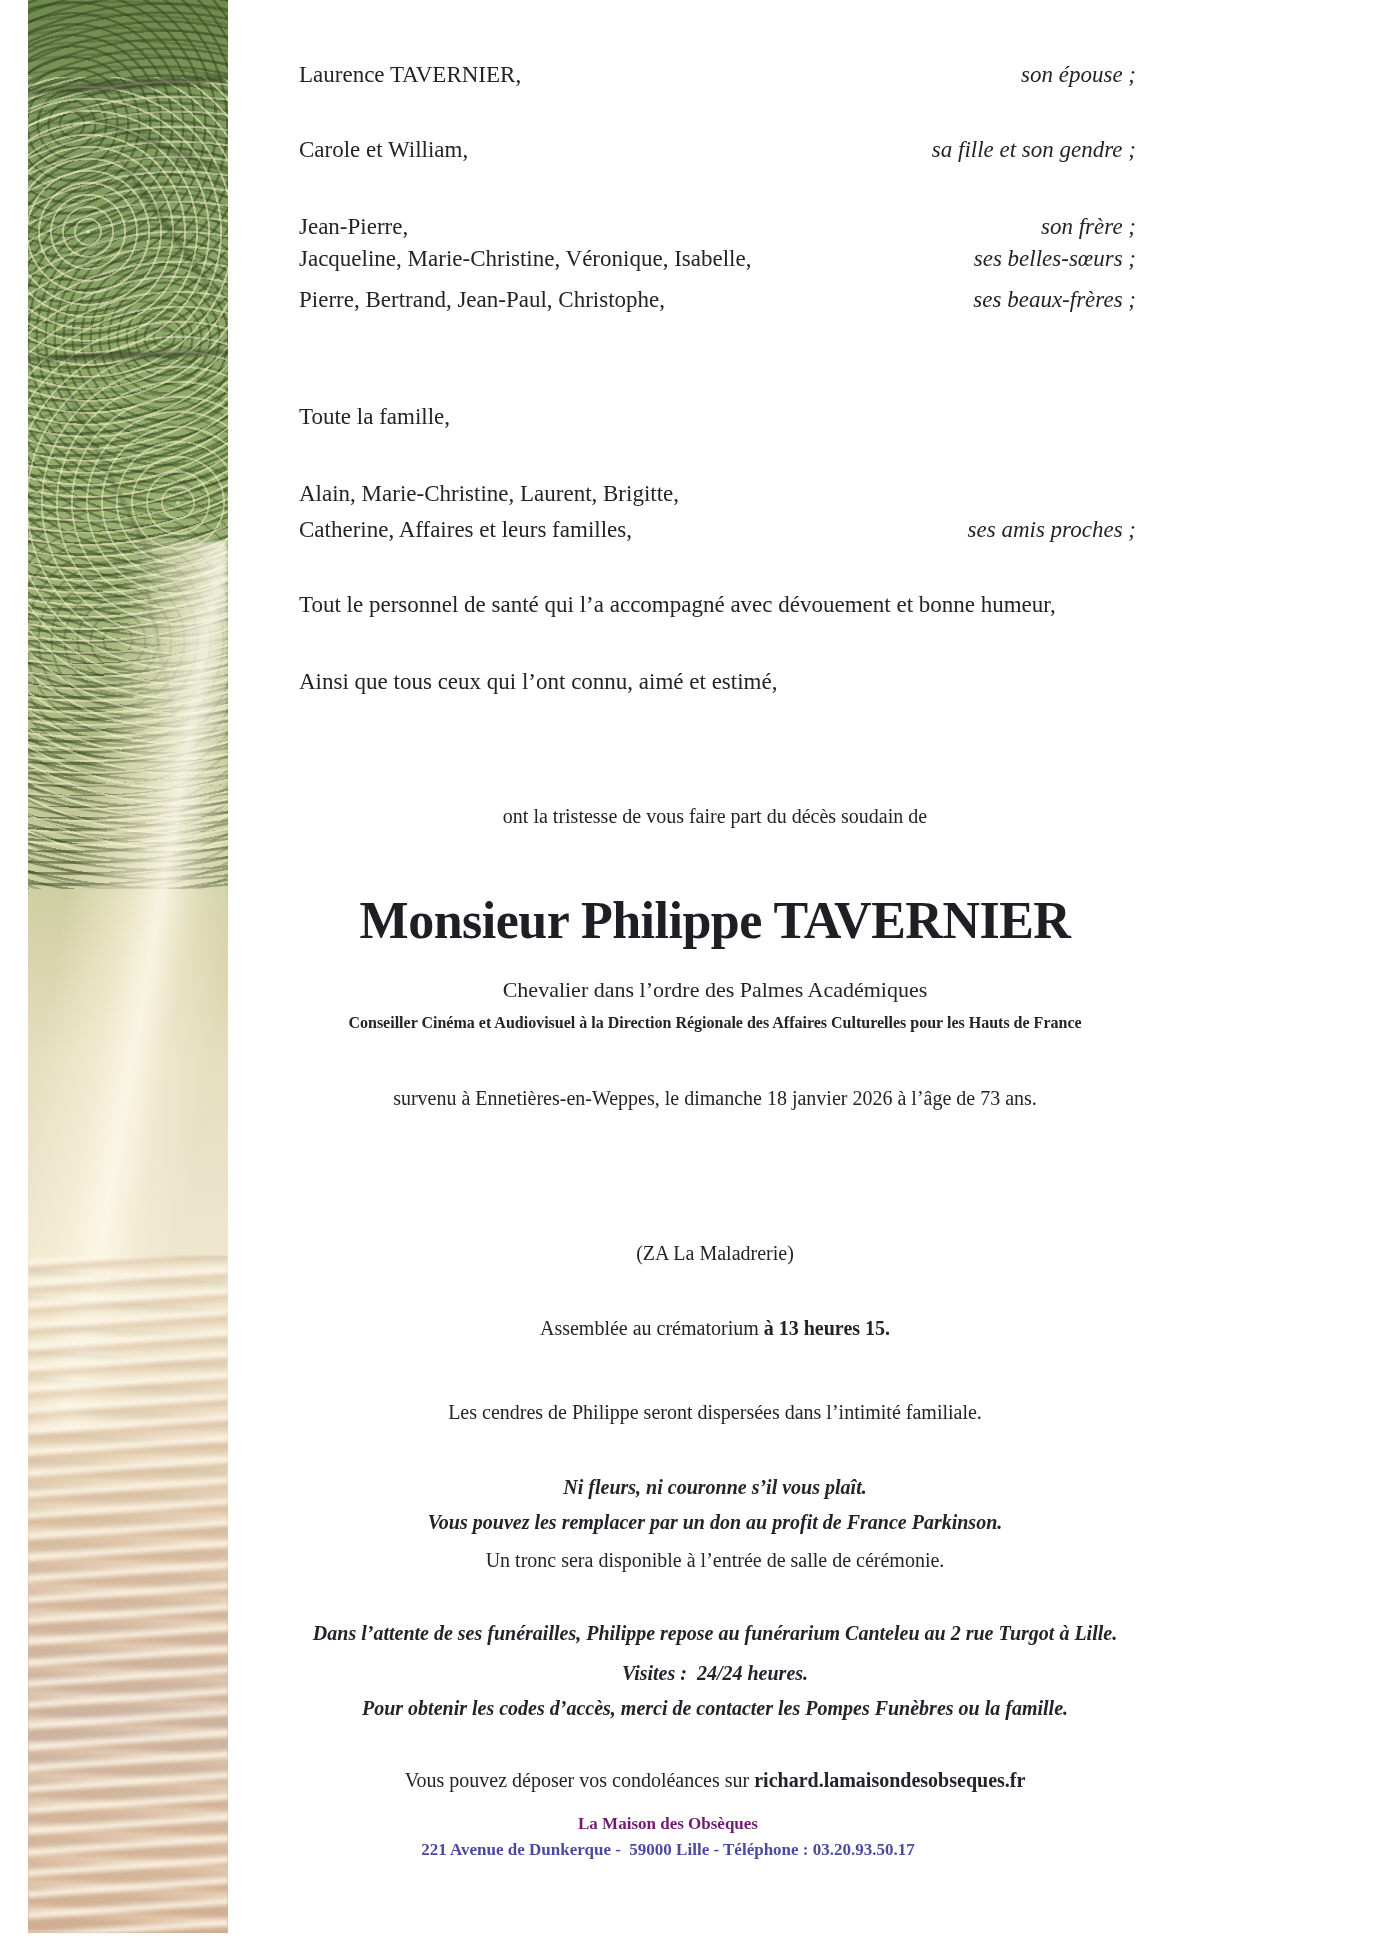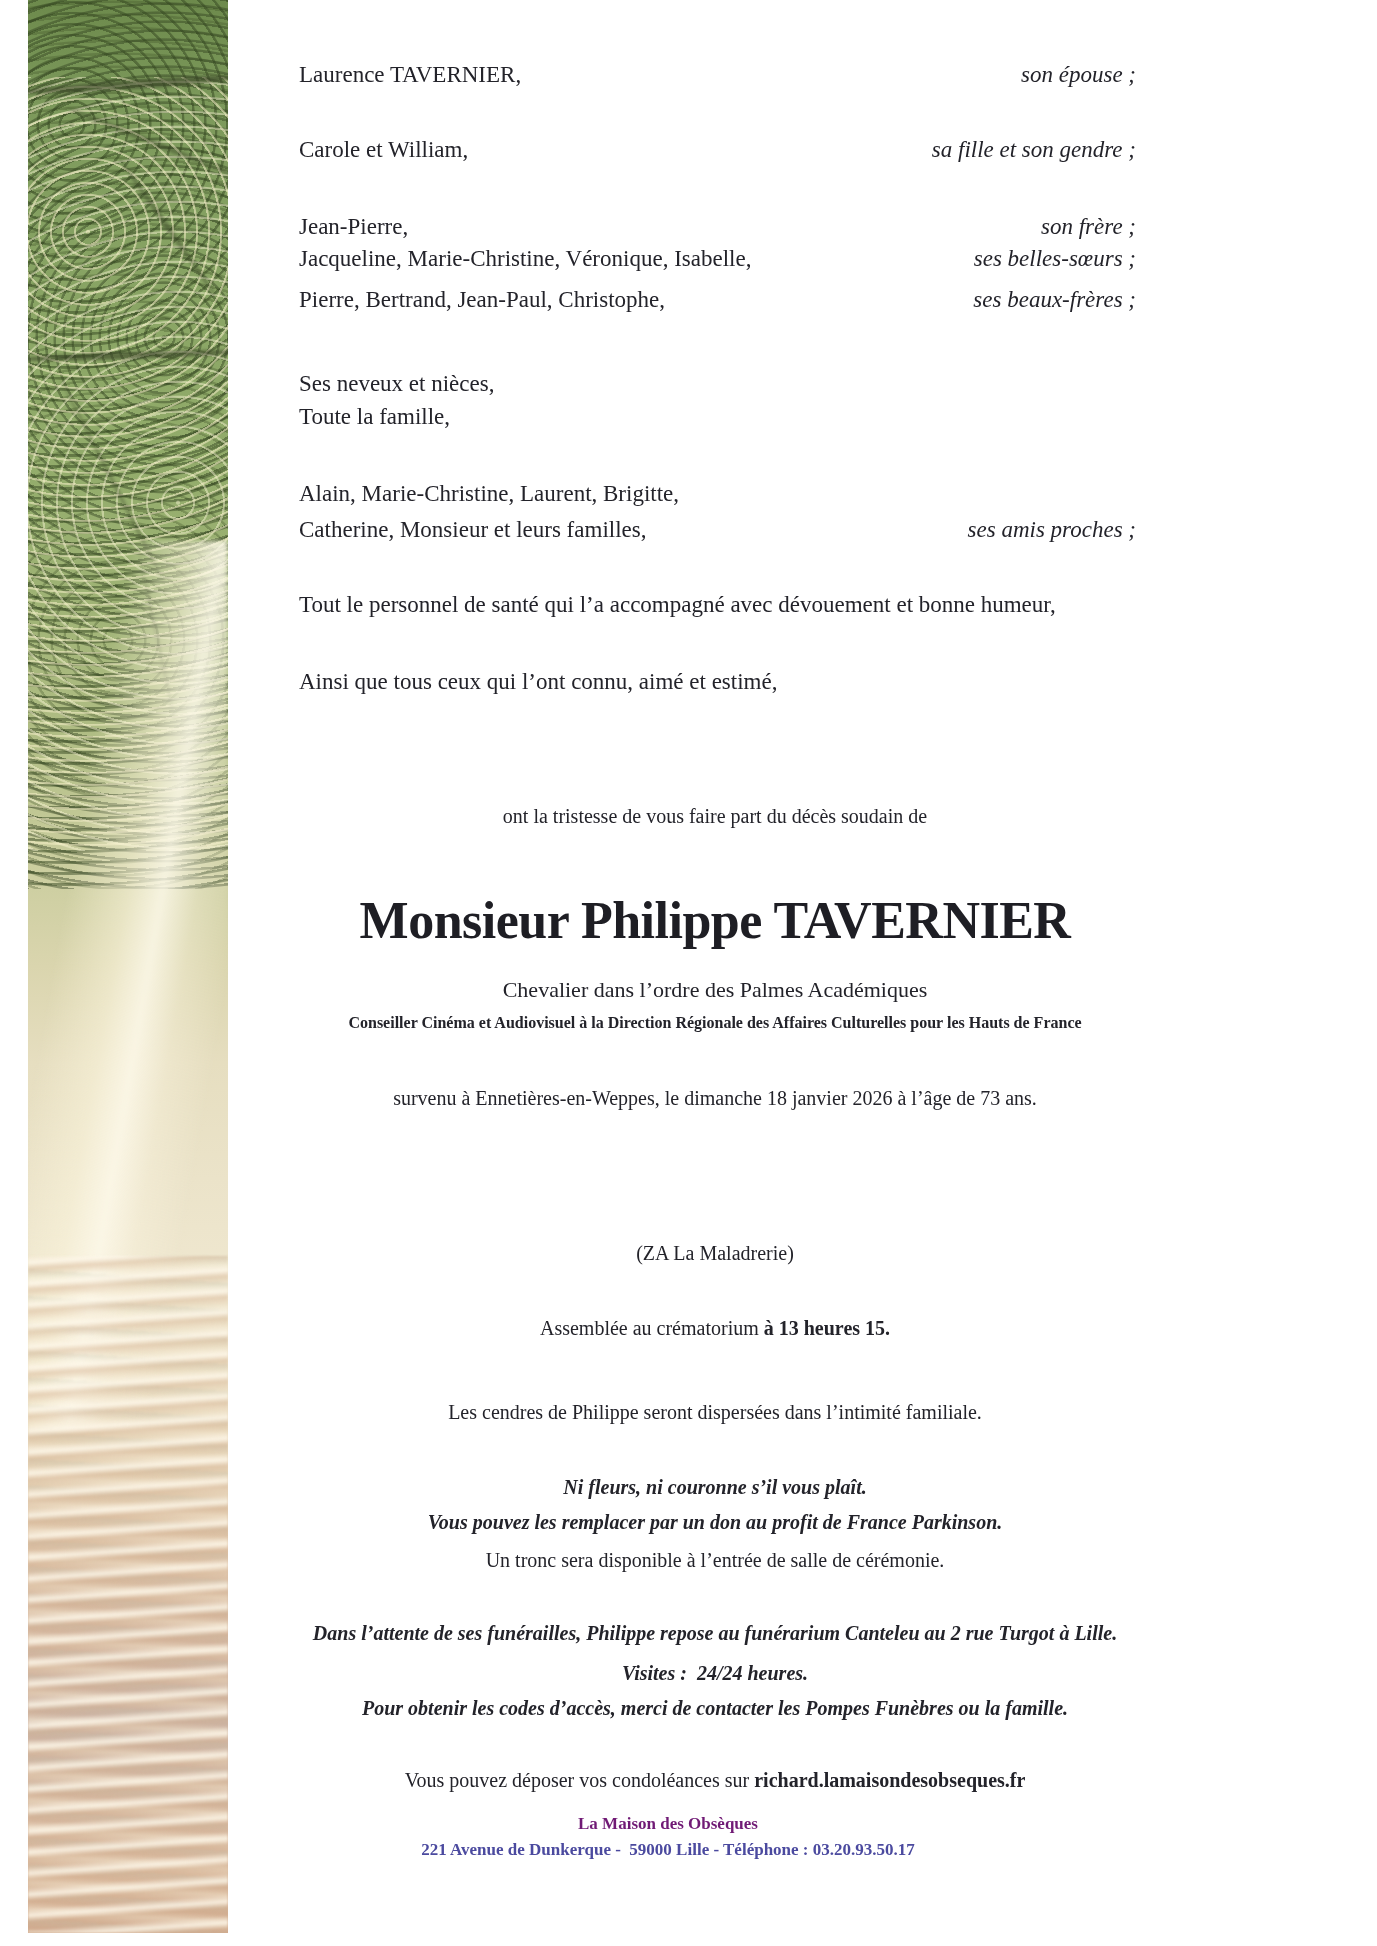--- a/index.html
+++ b/index.html
@@ -116,34 +116,30 @@
     <span class="relation">son frère ;</span>
   </div>
   <div class="fam-row" style="top:245px">
     <span>Jacqueline, Marie-Christine, Véronique, Isabelle,</span>
     <span class="relation">ses belles-sœurs ;</span>
   </div>
   <div class="fam-row" style="top:286px">
     <span>Pierre, Bertrand, Jean-Paul, Christophe,</span>
     <span class="relation">ses beaux-frères ;</span>
   </div>
-  <div class="fam-row" style="top:370px">
-    <span>Ses neveux et nièces,</span>
-    <span class="relation"></span>
-  </div>
   <div class="fam-row" style="top:480px">
     <span>Alain, Marie-Christine, Laurent, Brigitte,</span>
     <span class="relation"></span>
   </div>
   <div class="fam-row" style="top:403px">
     <span>Toute la famille,</span>
     <span class="relation"></span>
   </div>
   <div class="fam-row" style="top:516px">
-    <span>Catherine, Monsieur et leurs familles,</span>
+    <span>Catherine, Affaires et leurs familles,</span>
     <span class="relation">ses amis proches ;</span>
   </div>
   <div class="fam-row" style="top:591px">
     <span>Tout le personnel de santé qui l’a accompagné avec dévouement et bonne humeur,</span>
     <span class="relation"></span>
   </div>
   <div class="fam-row" style="top:668px">
     <span>Ainsi que tous ceux qui l’ont connu, aimé et estimé,</span>
     <span class="relation"></span>
   </div>

